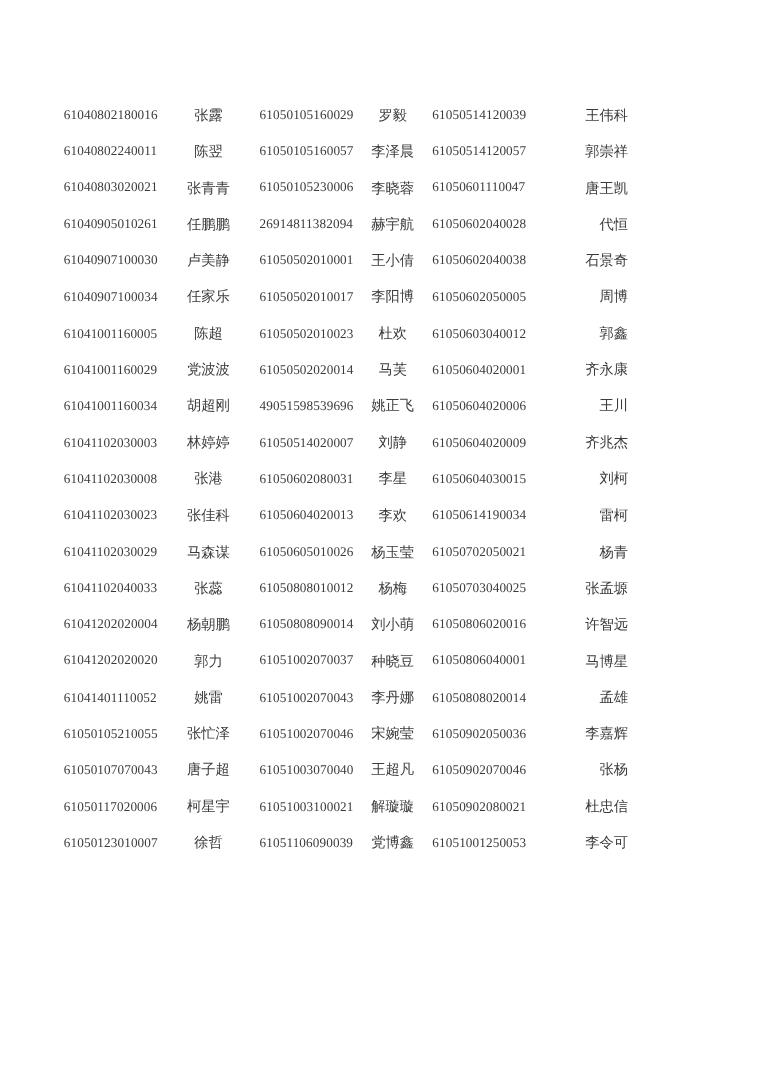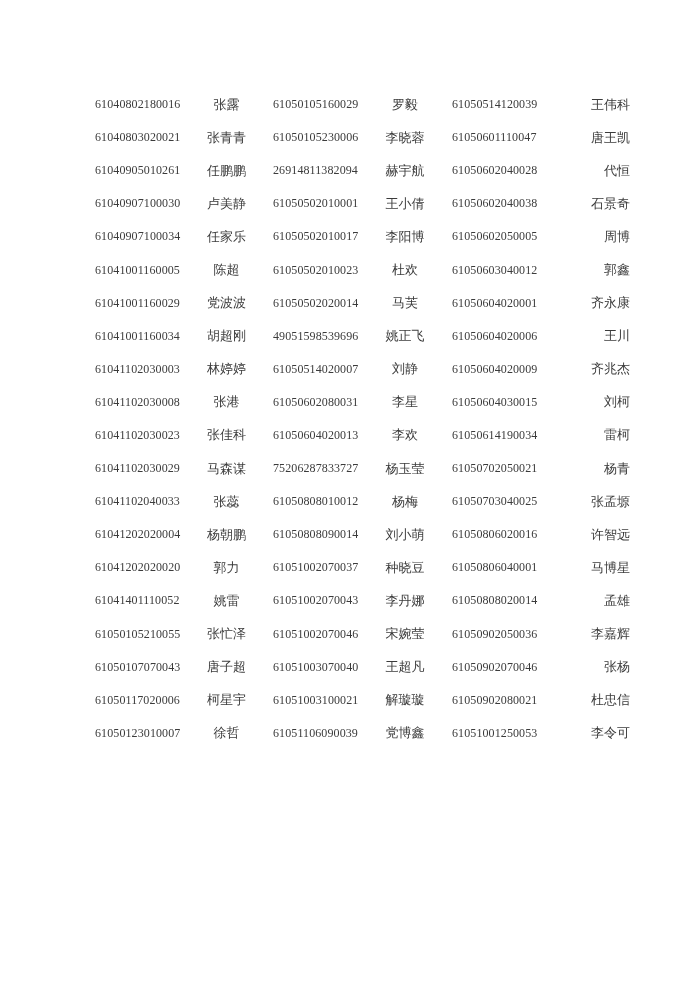--- a/index.html
+++ b/index.html
@@ -18,53 +18,61 @@
   .roster {
     position: absolute;
     top: 88px;
     left: 0;
     right: 0;
   }
   .row {
     display: flex;
     align-items: center;
     height: 33.1px;
-    padding-left: 95px;
+    padding-left: 58px;
     white-space: nowrap;
   }
   .c-id {
     width: 85px;
     font-size: 12px;
     letter-spacing: 0.1px;
     text-align: left;
     color: #3b3b3b;
   }
   .c-nm {
     font-size: 13px;
     text-align: center;
     color: #3b3b3b;
   }
   .c-nm-1 { width: 93px; }
-  .c-nm-2 { width: 94px; }
+  .c-nm-2 { width: 72px; }
   .c-nm-3 { width: 93px; text-align: right; }
 </style>
 </head>
 <body>
 
 <div class="page">
   <div class="roster" id="roster">
       <div class="row">
         <span class="c-id">61040802180016</span>
         <span class="c-nm c-nm-1">张露</span>
         <span class="c-id">61050105160029</span>
         <span class="c-nm c-nm-2">罗毅</span>
         <span class="c-id">61050514120039</span>
         <span class="c-nm c-nm-3">王伟科</span>
       </div>
       <div class="row">
+        <span class="c-id">61040802240011</span>
+        <span class="c-nm c-nm-1">陈翌</span>
+        <span class="c-id">61050105160057</span>
+        <span class="c-nm c-nm-2">李泽晨</span>
+        <span class="c-id">61050514120057</span>
+        <span class="c-nm c-nm-3">郭崇祥</span>
+      </div>
+      <div class="row">
         <span class="c-id">61040803020021</span>
         <span class="c-nm c-nm-1">张青青</span>
         <span class="c-id">61050105230006</span>
         <span class="c-nm c-nm-2">李晓蓉</span>
         <span class="c-id">61050601110047</span>
         <span class="c-nm c-nm-3">唐王凯</span>
       </div>
       <div class="row">
         <span class="c-id">61040905010261</span>
         <span class="c-nm c-nm-1">任鹏鹏</span>
@@ -133,21 +141,21 @@
         <span class="c-id">61041102030023</span>
         <span class="c-nm c-nm-1">张佳科</span>
         <span class="c-id">61050604020013</span>
         <span class="c-nm c-nm-2">李欢</span>
         <span class="c-id">61050614190034</span>
         <span class="c-nm c-nm-3">雷柯</span>
       </div>
       <div class="row">
         <span class="c-id">61041102030029</span>
         <span class="c-nm c-nm-1">马森谋</span>
-        <span class="c-id">75206287833727</span>
+        <span class="c-id">61050605010026</span>
         <span class="c-nm c-nm-2">杨玉莹</span>
         <span class="c-id">61050702050021</span>
         <span class="c-nm c-nm-3">杨青</span>
       </div>
       <div class="row">
         <span class="c-id">61041102040033</span>
         <span class="c-nm c-nm-1">张蕊</span>
         <span class="c-id">61050808010012</span>
         <span class="c-nm c-nm-2">杨梅</span>
         <span class="c-id">61050703040025</span>

